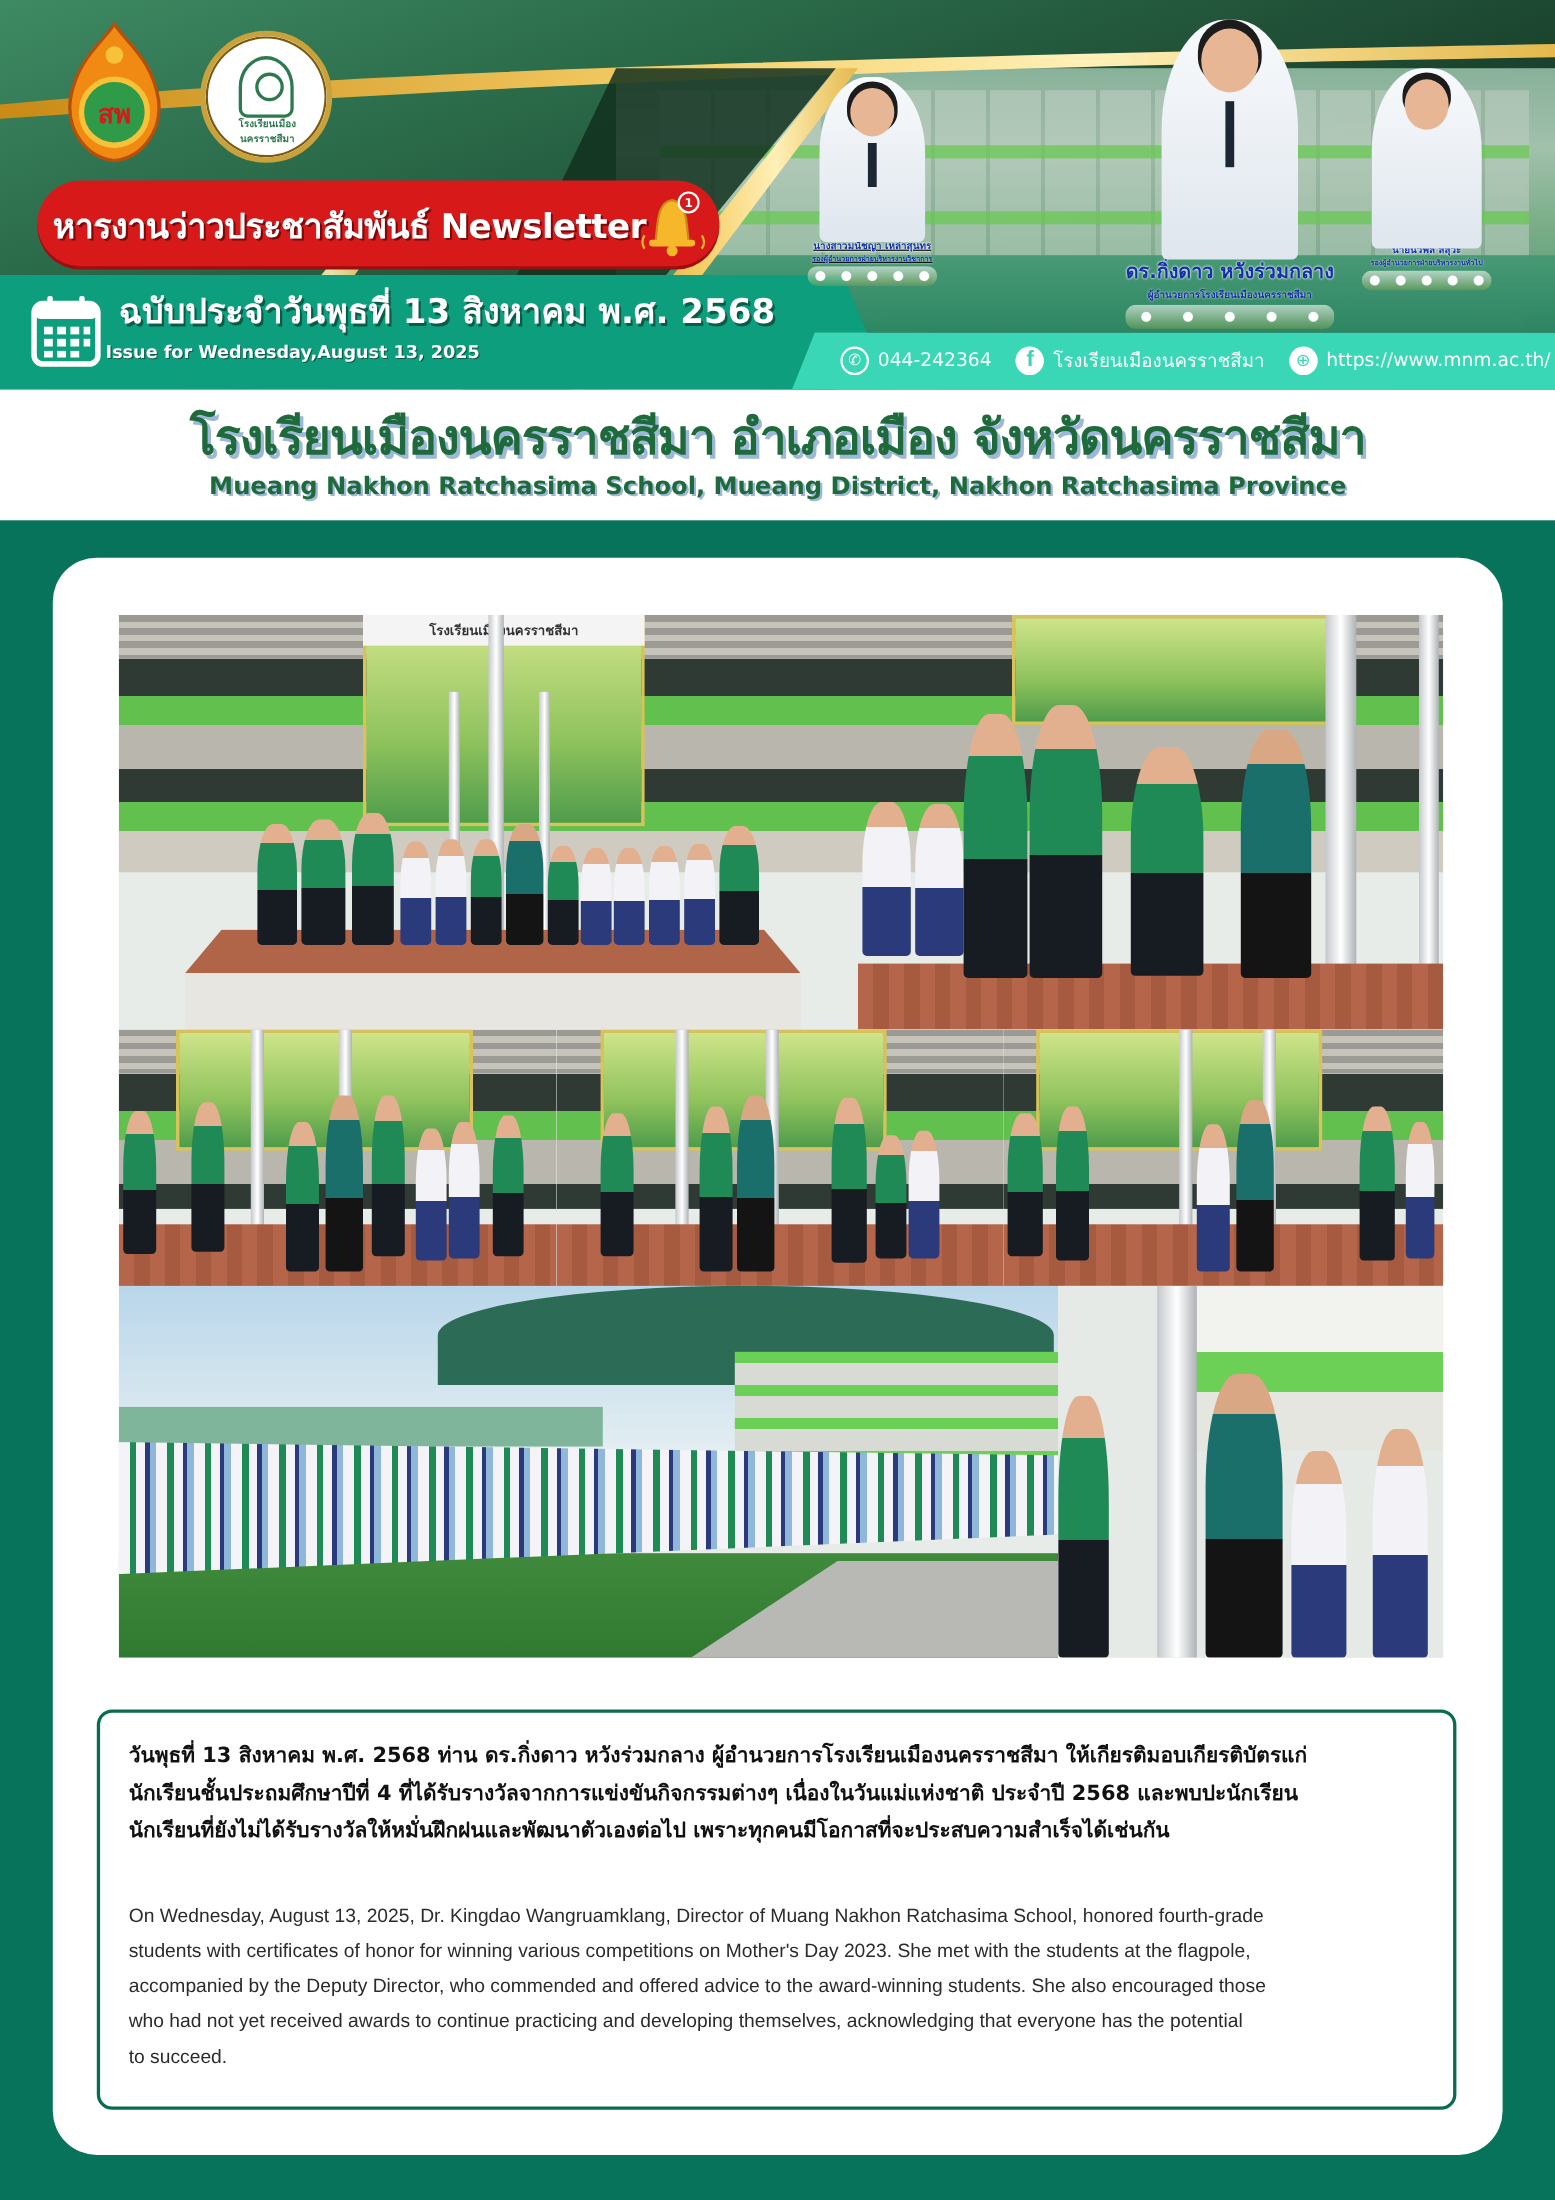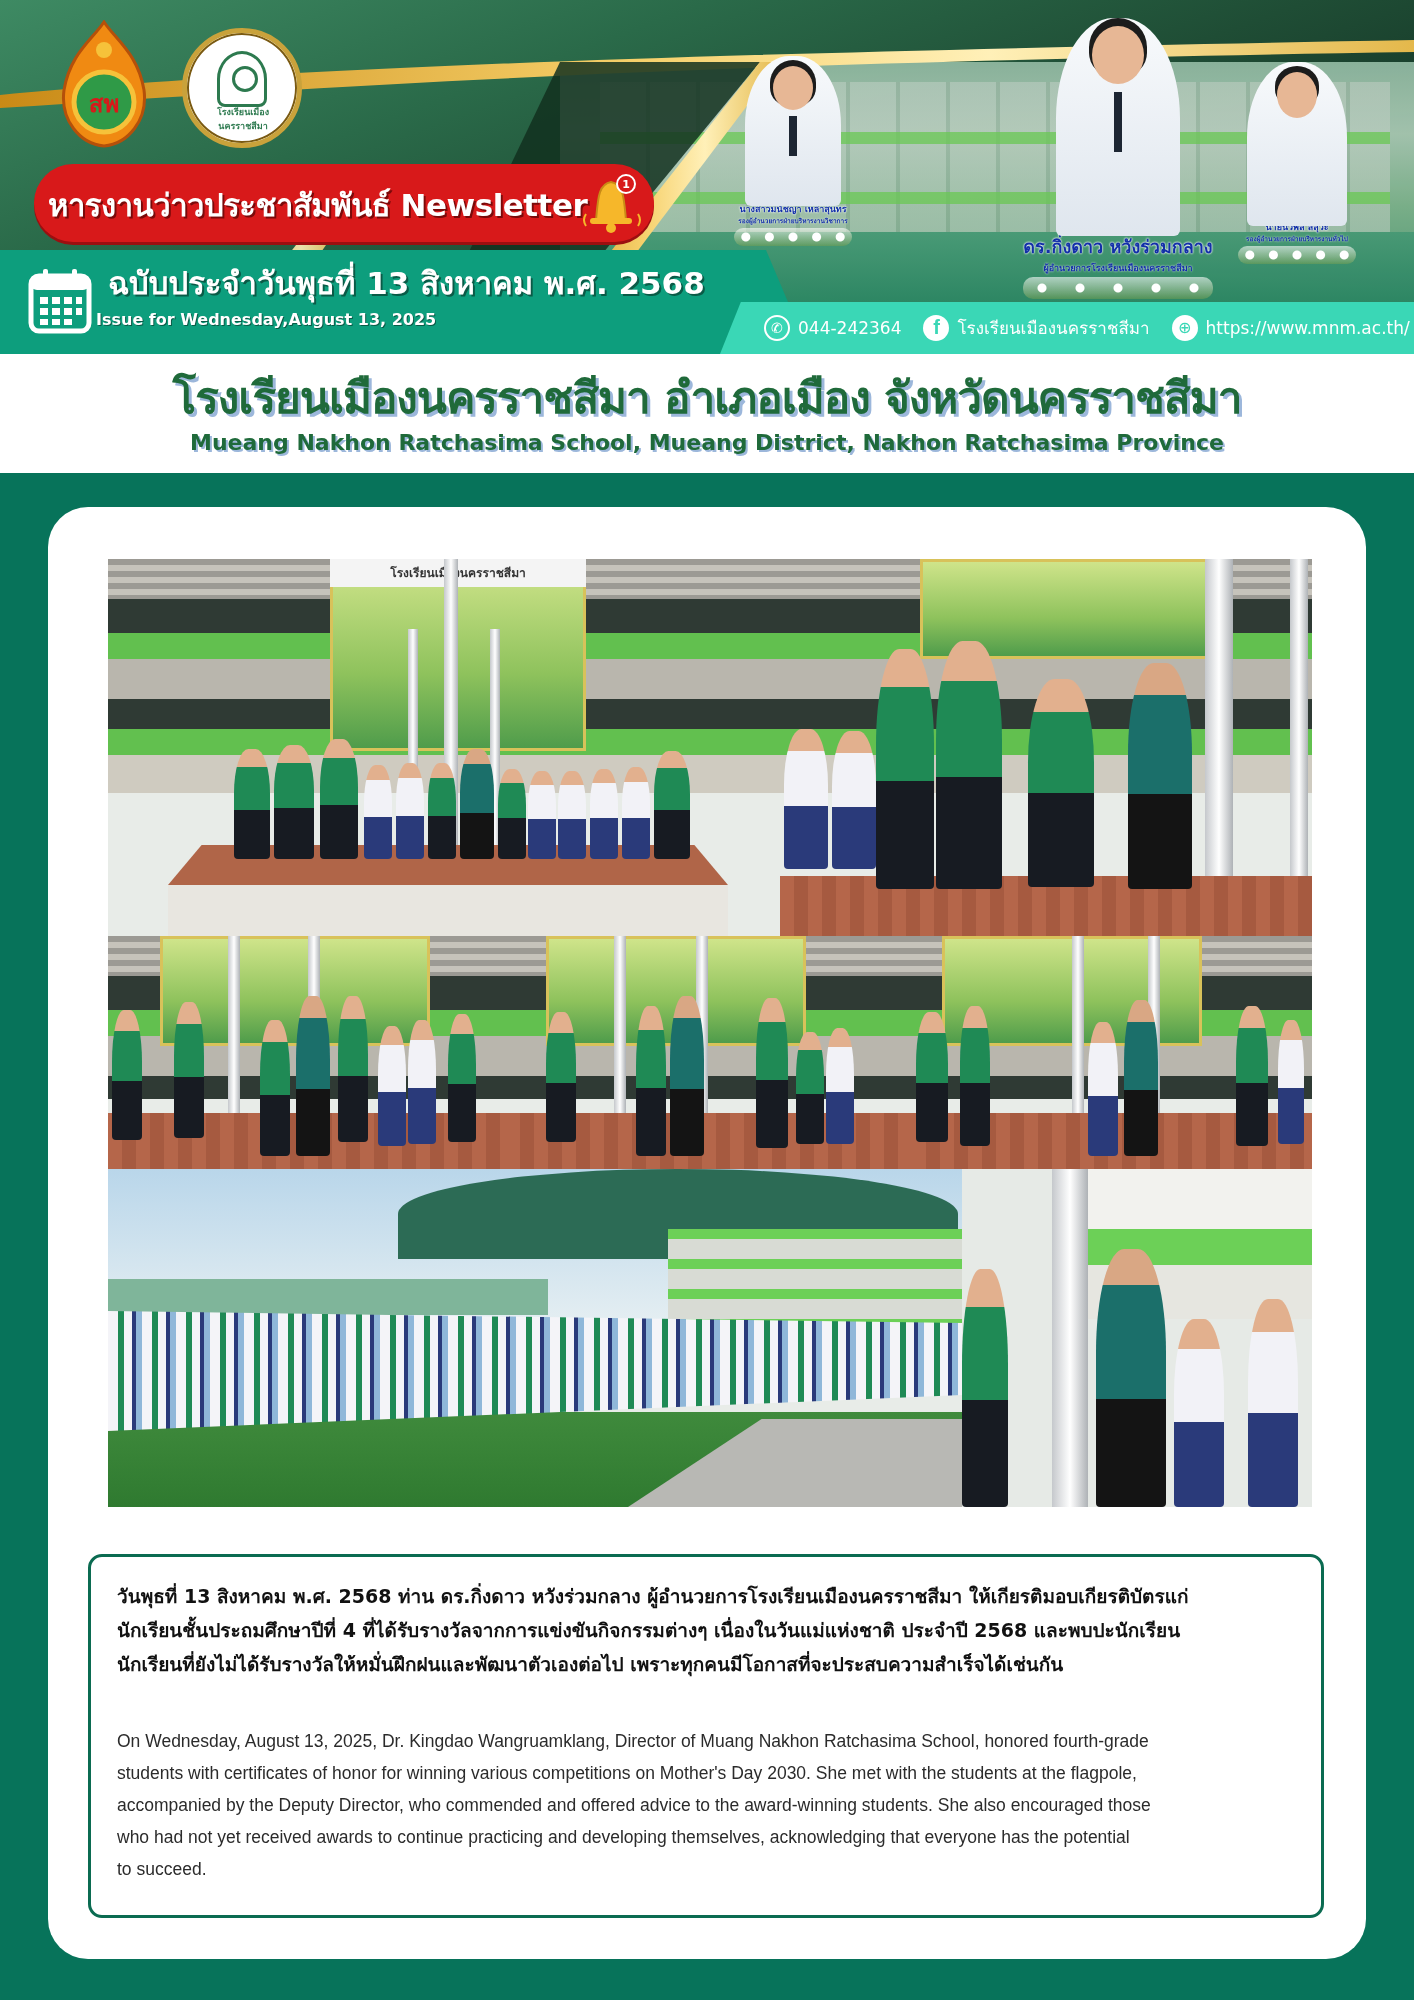--- a/index.html
+++ b/index.html
@@ -172,21 +172,21 @@
         <rect x="36" y="40" width="8" height="7"></rect>
         <rect x="48" y="40" width="6" height="7"></rect>
     <rect x="12" y="51" width="8" height="6"></rect>
         <rect x="24" y="51" width="8" height="6"></rect>
         <rect x="36" y="51" width="8" height="6"></rect>
       </g>
   </svg>
   <div class="date-th">ฉบับประจำวันพุธที่ 13 สิงหาคม พ.ศ. 2568</div>
   <div class="date-en">Issue for Wednesday,August 13, 2025</div>
 
-  <div class="staff" style="left:728px; top:56px; width:130px;">
+  <div class="staff" style="left:728px; top:70px; width:130px;text-decoration:underline;">
     <div class="fig" style="width:96px; height:150px;">
       <div class="hair" style="top:4px; width:46px; height:46px;"></div>
       <div class="head" style="top:10px; width:40px; height:44px;"></div>
       <div class="tie" style="top:60px; height:40px;"></div>
     </div>
     <div class="name" style="font-size:9px; margin-top:-4px;">นางสาวมนัชญา เหล่าสุนทร</div>
     <div class="role" style="font-size:6.5px;">รองผู้อำนวยการฝ่ายบริหารงานวิชาการ</div>
     <div class="flowers" style="width:118px;"></div>
   </div>
   <div class="staff" style="left:1018px; top:18px; width:200px;">
@@ -330,18 +330,18 @@
 </div>
 
 <div class="textbox">
   <div class="para-th">
     <span>วันพุธที่ 13 สิงหาคม พ.ศ. 2568 ท่าน ดร.กิ่งดาว หวังร่วมกลาง ผู้อำนวยการโรงเรียนเมืองนครราชสีมา ให้เกียรติมอบเกียรติบัตรแก่</span>
     <span>นักเรียนชั้นประถมศึกษาปีที่ 4 ที่ได้รับรางวัลจากการแข่งขันกิจกรรมต่างๆ เนื่องในวันแม่แห่งชาติ ประจำปี 2568 และพบปะนักเรียน</span>
     <span>นักเรียนที่ยังไม่ได้รับรางวัลให้หมั่นฝึกฝนและพัฒนาตัวเองต่อไป เพราะทุกคนมีโอกาสที่จะประสบความสำเร็จได้เช่นกัน</span>
   </div>
   <div class="para-en">
     <span>On Wednesday, August 13, 2025, Dr. Kingdao Wangruamklang, Director of Muang Nakhon Ratchasima School, honored fourth-grade</span>
-    <span>students with certificates of honor for winning various competitions on Mother's Day 2030. She met with the students at the flagpole,</span>
+    <span>students with certificates of honor for winning various competitions on Mother's Day 2023. She met with the students at the flagpole,</span>
     <span>accompanied by the Deputy Director, who commended and offered advice to the award-winning students. She also encouraged those</span>
     <span>who had not yet received awards to continue practicing and developing themselves, acknowledging that everyone has the potential</span>
     <span>to succeed.</span>
   </div>
 </div>
 
 </body></html>

